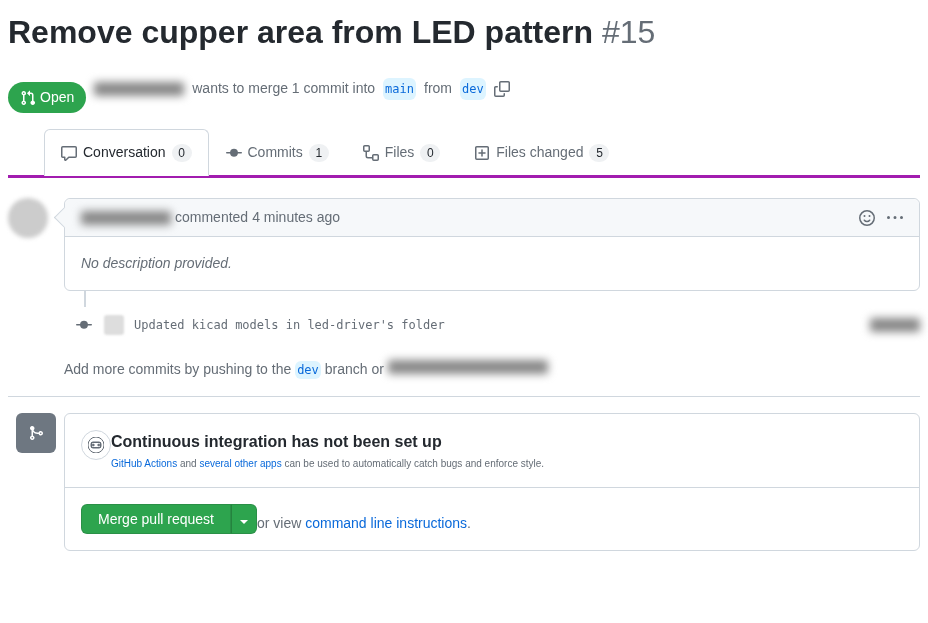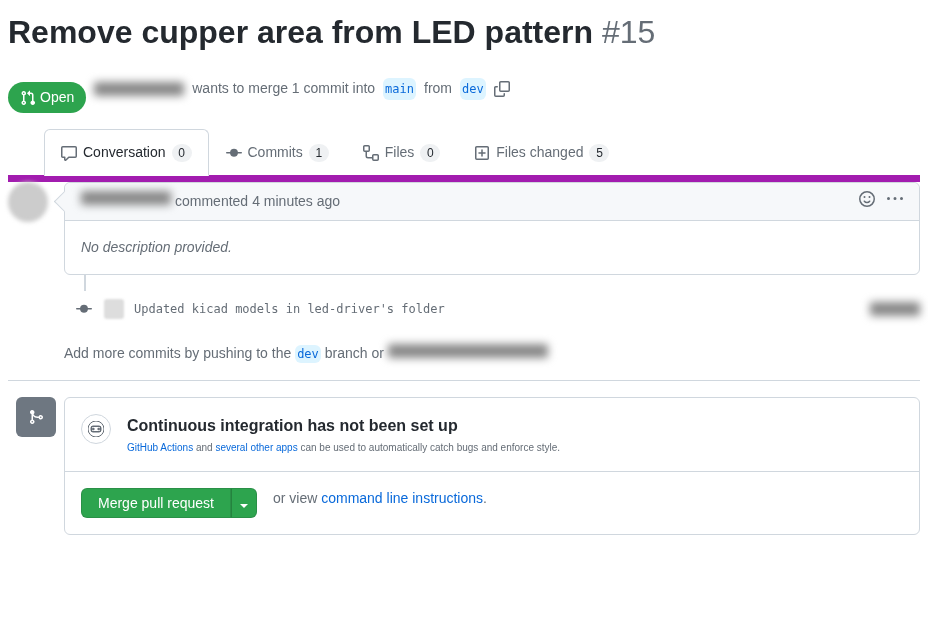--- a/index.html
+++ b/index.html
@@ -23,21 +23,21 @@
     .blur { filter: blur(4px); background: #888; color: transparent; border-radius: 2px; display: inline-block; }
     .blur-sm { width: 90px; height: 14px; }
     .blur-xs { width: 50px; height: 14px; }
     .blur-lg { width: 160px; height: 14px; }
     .meta-text { color: #656d76; }
     .branch {
       background: #ddf4ff; color: #0969da; font-family: ui-monospace, SFMono-Regular, "SF Mono", monospace;
       font-size: 12px; padding: 2px 2px; border-radius: 6px;
     }
     .copy-icon { color: #656d76; cursor: pointer; }
-    .tabnav { border-bottom: 7px solid #a21caf; margin-bottom: 0; display: flex; padding-left: 36px; }
+    .tabnav { border-bottom: 3px solid #a21caf; margin-bottom: 20px; display: flex; padding-left: 36px; }
     .tab {
       padding: 12px 16px; display: flex; align-items: center; gap: 6px; color: #656d76;
       cursor: pointer; border: 1px solid transparent; margin-bottom: -1px;
     }
     .tab.selected {
       background: #fff; border: 1px solid #d0d7de; border-bottom-color: #fff;
       border-radius: 6px 6px 0 0; color: #24292f;
     }
     .tab-icon { fill: #656d76; }
     .counter {
@@ -54,40 +54,40 @@
       border-radius: 50%; background: #ccc; filter: blur(2px);
     }
     .comment-box { border: 1px solid #d0d7de; border-radius: 6px; background: #fff; position: relative; }
     .comment-box::before {
       content: ""; position: absolute; left: -8px; top: 11px; width: 14px; height: 14px;
       background: #f6f8fa; border-left: 1px solid #d0d7de; border-bottom: 1px solid #d0d7de;
       transform: rotate(45deg);
     }
     .comment-header {
       background: #f6f8fa; padding: 8px 16px; border-bottom: 1px solid #d0d7de;
-      border-radius: 6px 6px 0 0; display: flex; align-items: flex-start; color: #656d76;
+      border-radius: 6px 6px 0 0; display: flex; align-items: center; color: #656d76;
     }
     .comment-header-actions { margin-left: auto; display: flex; gap: 12px; align-items: center; }
     .comment-body { padding: 16px; font-style: italic; color: #656d76; }
     .commit-item { padding: 8px 0 8px 40px; display: flex; align-items: center; gap: 10px; position: relative; background: #fff; }
     .commit-badge {
       position: absolute; left: 12px; background: #fff; padding: 2px 0;
     }
     .commit-icon { fill: #656d76; }
     .commit-msg { font-family: ui-monospace, monospace; font-size: 12px; color: #656d76; }
     .commit-avatar { width: 20px; height: 20px; border-radius: 3px; background: #ddd; filter: blur(1px); }
     .push-hint { padding: 16px 0 16px 56px; color: #656d76; border-bottom: 1px solid #d0d7de; margin-bottom: 16px; }
     .merge-section { margin-left: 56px; position: relative; }
     .merge-icon-box {
       position: absolute; left: -48px; top: 0; width: 40px; height: 40px;
       background: #6e7781; border-radius: 6px; display: flex; align-items: center; justify-content: center;
     }
     .merge-icon-box svg { fill: #fff; }
     .merge-box { border: 1px solid #d0d7de; border-radius: 6px; background: #fff; }
-    .merge-row { padding: 16px; display: flex; gap: 16px; align-items: flex-start; }
+    .merge-row { padding: 16px; display: flex; align-items: flex-start; }
     .merge-row + .merge-row { border-top: 1px solid #d0d7de; }
     .status-icon {
       width: 30px; height: 30px; border-radius: 50%; display: flex;
       align-items: center; justify-content: center; flex-shrink: 0;
     }
     .status-icon.gray { border: 1px solid #d0d7de; }
     .status-icon.green { background: #2da44e; }
     .status-icon svg { fill: #656d76; }
     .status-icon.green svg { fill: #fff; }
     .merge-title { font-size: 16px; font-weight: 600; margin-bottom: 2px; }
@@ -225,21 +225,21 @@
               <rect x="3" y="5" width="10" height="6" rx="2" fill="none" stroke="#656d76"></rect>
             </svg>
         </div>
         <div>
           <div class="merge-title">Continuous integration has not been set up</div>
           <div class="merge-desc">
             <a class="link">GitHub Actions</a><span> and </span><a class="link">several other apps</a><span> can be used to automatically catch bugs and enforce style.</span>
           </div>
         </div>
       </div>
-      <div class="merge-row" style="align-items:flex-start">
+      <div class="merge-row" style="align-items:flex-end">
         <div class="btn-group">
           <button class="btn-primary btn-main">Merge pull request</button>
           <button class="btn-primary btn-caret"><span class="caret"></span></button>
         </div>
         <span class="cli-text">
           <span>or view </span><a class="link">command line instructions</a><span>.</span>
         </span>
       </div>
     </div>
   </div>

